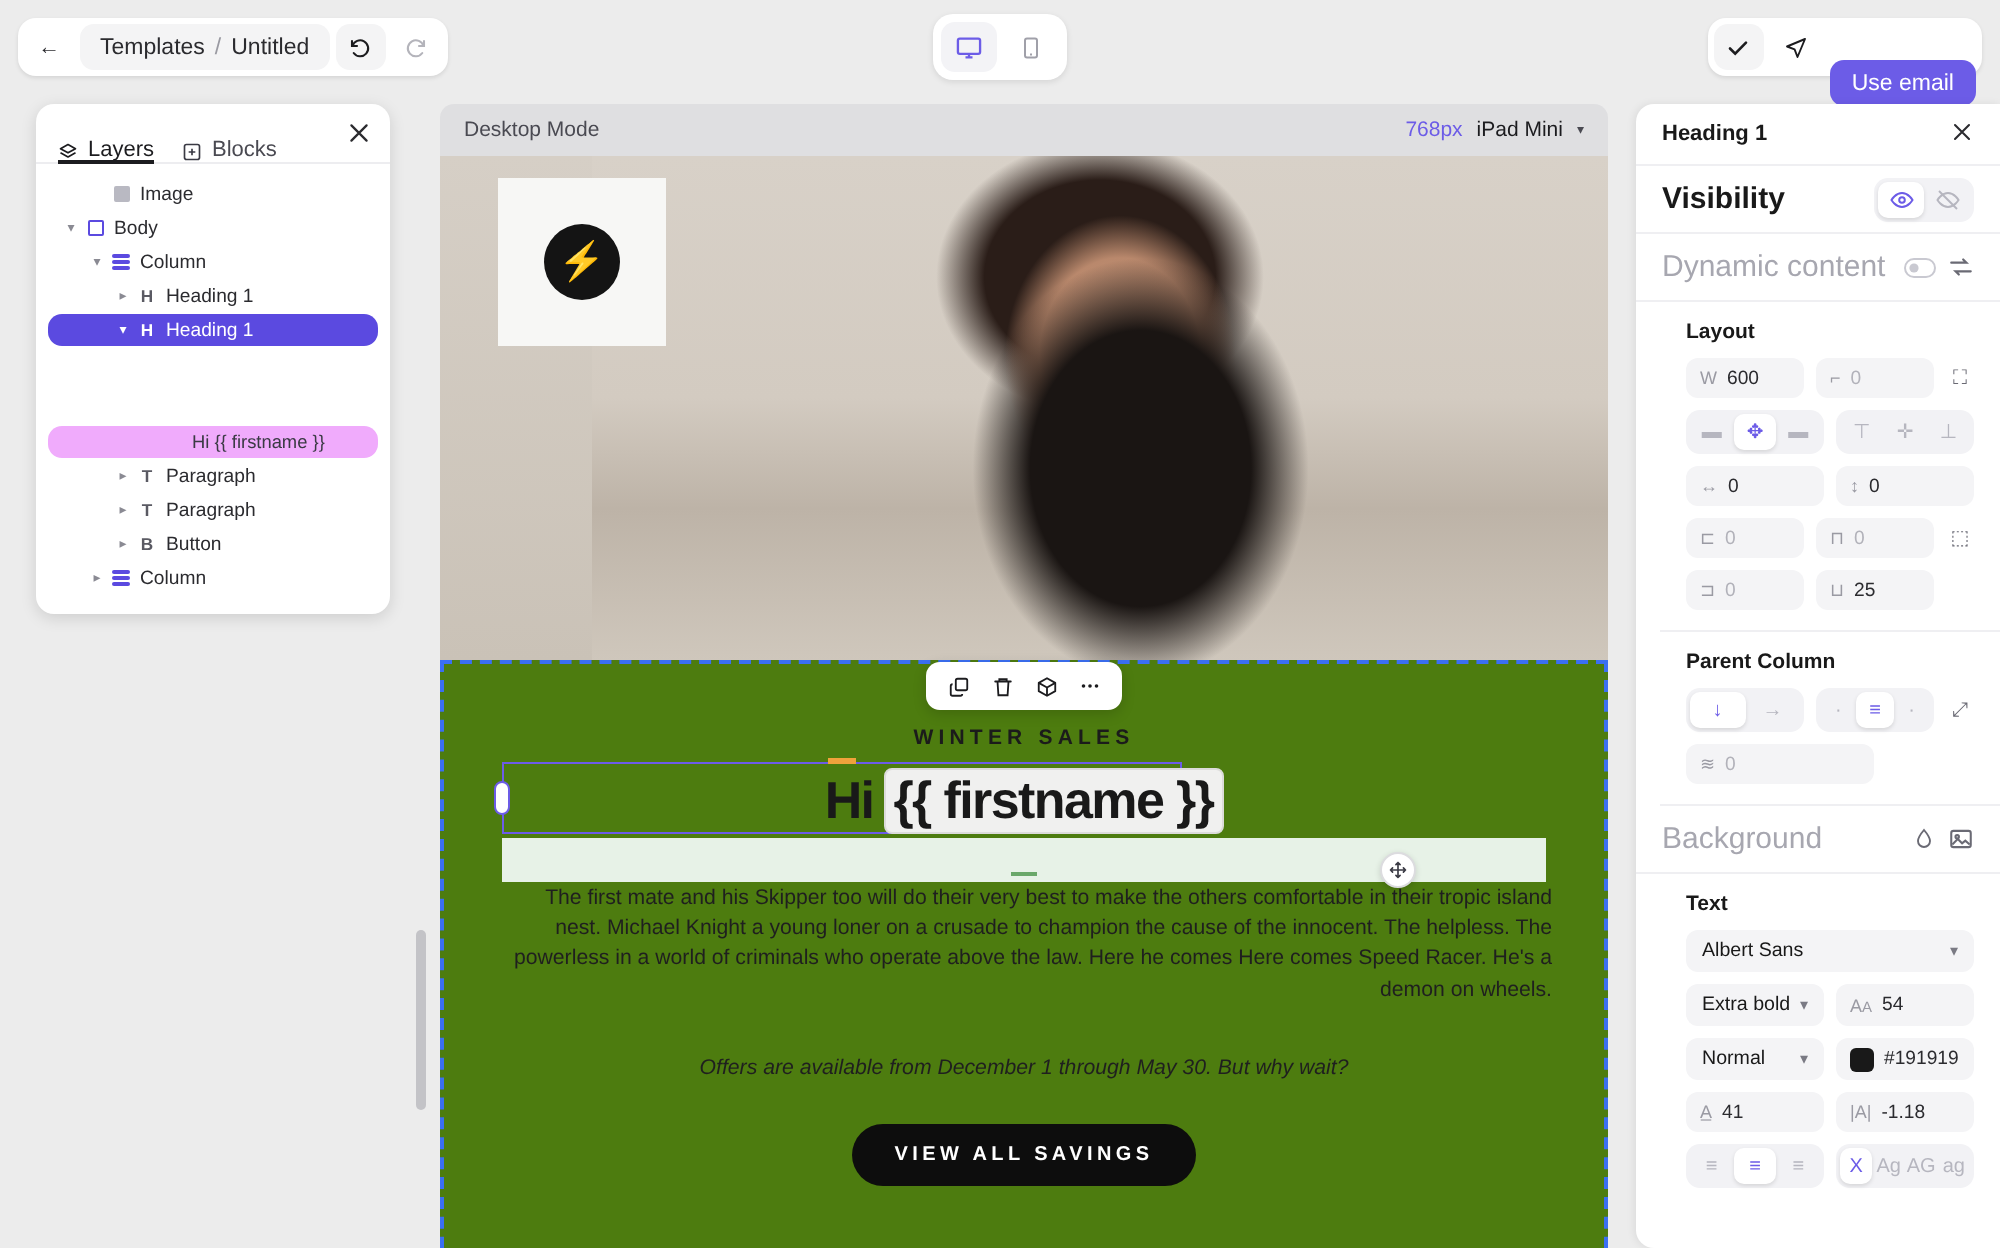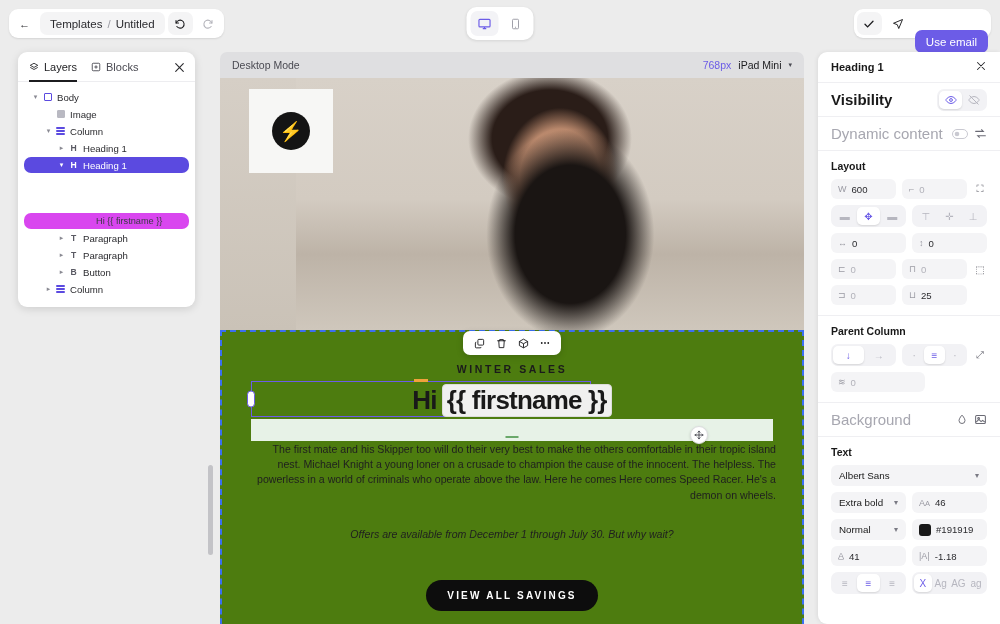--- a/index.html
+++ b/index.html
@@ -63,21 +63,21 @@
   .layers {
     position: absolute; left: 18px; top: 52px; width: 177px;
     background: #fff; border-radius: 9px; box-shadow: 0 2px 8px rgba(0,0,0,.13);
     overflow: hidden; z-index: 30;
   }
   .layers-head {
     height: 30px; display: flex; align-items: center; gap: 14px;
     padding: 0 11px; position: relative; border-bottom: 1px solid #ededf0;
   }
   .ltab {
-    display: flex; align-items: center; gap: 5px; font-size: 11px;
+    display: flex; align-items: flex-end; gap: 5px; font-size: 11px;
     color: #1c1c1f; height: 29px; cursor: pointer; position: relative;
   }
   .ltab.active::after {
     content: ""; position: absolute; left: 0; right: 0; bottom: -1px;
     height: 2px; background: #1c1c1f;
   }
   .ltab.inactive { color: #4a4a52; }
   .lclose {
     position: absolute; right: 9px; top: 8px; width: 13px; height: 13px;
     cursor: pointer; color: #2b2b2f;
@@ -86,21 +86,21 @@
   .node {
     display: flex; align-items: center; height: 16px; font-size: 9.6px;
     color: #2b2b2f; cursor: pointer; border-radius: 7px;
     margin: 1px 6px; padding-right: 6px;
   }
   .node .chev { width: 11px; font-size: 7px; color: #8a8a93; text-align: center; flex: none; }
   .node .ico  { width: 13px; display: flex; align-items: center; justify-content: center; flex: none; }
   .node .lbl  { margin-left: 3px; }
   .node.sel { background: #5b4ae0; color: #fff; }
   .node.sel .chev { color: #fff; }
-  .node.subtext { background: #d946ef; color: #3a3a44; font-size: 9.2px; margin-top: 40px; }
+  .node.subtext { background: #f0abfc; color: #3a3a44; font-size: 9.2px; margin-top: 40px; }
   .sq { width: 8px; height: 8px; border: 1.6px solid #5b4ae0; border-radius: 1px; }
   .sq.fill { background: #b9b9c2; border-color: #b9b9c2; }
   .bars { width: 9px; display: flex; flex-direction: column; gap: 1.4px; }
   .bars i { display: block; height: 2px; background: #5b4ae0; border-radius: 1px; }
   .gl { font-size: 8.6px; font-weight: bold; color: #5a5a63; }
   .node.sel .gl { color: #fff; }
 
   
   .canvas-wrap {
     position: absolute; left: 204px; top: 52px; width: 600px; height: 572px;
@@ -200,21 +200,21 @@
   }
   .para {
     position: absolute; left: 26px; right: 26px; top: 110px;
     font-size: 10.6px; line-height: 15.2px; color: #1f1f1f; text-align: right;
   }
   .offers {
     position: absolute; left: 26px; right: 26px; top: 196px;
     font-size: 10.6px; font-style: italic; color: #1f1f1f; text-align: center;
   }
   .cta {
-    position: absolute; left: 50%; transform: translateX(-50%); top: 248px;
+    position: absolute; left: 50%; transform: translateX(-50%); top: 230px;
     height: 31px; min-width: 172px; background: #0d0d0d; color: #fff;
     border-radius: 17px; font-size: 10px; font-weight: bold; letter-spacing: 2.2px;
     display: flex; align-items: center; justify-content: center; cursor: pointer;
     border: none; font-family: inherit;
   }
   .move-handle {
     position: absolute; left: 690px; top: 426px; width: 18px; height: 18px;
     background: #fff; border: 1px solid #dcdcdf; border-radius: 50%;
     display: flex; align-items: center; justify-content: center;
     font-size: 10px; color: #3a3a44; z-index: 25; cursor: move;
@@ -240,21 +240,21 @@
   .rp-row .rl.muted { color: #a7a7b0; font-weight: normal; }
   .rp-row .ract { margin-left: auto; display: flex; align-items: center; gap: 6px; }
   .seg {
     display: flex; background: #f2f2f5; border-radius: 7px; padding: 2px;
   }
   .seg .sb {
     width: 23px; height: 18px; border-radius: 5px; display: flex;
     align-items: center; justify-content: center; cursor: pointer; color: #b6b6bf;
   }
   .seg .sb.on { background: #fff; color: #6c5ce7; box-shadow: 0 1px 2px rgba(0,0,0,.12); }
-  .sect { padding: 9px 13px 10px; border-bottom: 1px solid #efeff2; }
+  .sect { padding: 9px 13px 10px; border-bottom: 1px solid #efeff2; margin-left: 12px; }
   .sect-t { font-size: 10.5px; font-weight: bold; margin-bottom: 7px; }
   .grid2 { display: grid; grid-template-columns: 1fr 1fr; gap: 6px; }
   .fld {
     height: 20px; background: #f4f4f6; border-radius: 6px; display: flex;
     align-items: center; gap: 5px; padding: 0 7px; font-size: 9.6px; color: #2b2b2f;
     cursor: text;
   }
   .fld .fi { color: #9a9aa3; font-size: 9px; flex: none; }
   .fld .fv { color: #2b2b2f; }
   .fld .fv.dim { color: #b2b2ba; }
@@ -348,33 +348,33 @@
         </svg>
         <span>Blocks</span>
       </div>
       <div class="lclose">
         <svg width="13" height="13" viewBox="0 0 24 24" fill="none" stroke="#2b2b2f" stroke-width="2.1" stroke-linecap="round">
           <path d="M5 5l14 14M19 5L5 19"></path>
         </svg>
       </div>
     </div>
     <div class="tree" id="layer-tree">
+        <div class="node" style="padding-left: 19px;">
+          <span class="chev"></span>
+          <span class="ico">
+            <span class="sq fill"></span>
+          </span>
+          <span class="lbl">Image</span>
+        </div>
         <div class="node" style="padding-left: 6px;">
           <span class="chev">▾</span>
           <span class="ico">
             <span class="sq"></span>
           </span>
           <span class="lbl">Body</span>
-        </div>
-        <div class="node" style="padding-left: 19px;">
-          <span class="chev"></span>
-          <span class="ico">
-            <span class="sq fill"></span>
-          </span>
-          <span class="lbl">Image</span>
         </div>
         <div class="node" style="padding-left: 19px;">
           <span class="chev">▾</span>
           <span class="ico">
             <span class="bars">
               <i></i>
               <i></i>
               <i></i>
             </span>
           </span>
@@ -496,21 +496,21 @@
         <div class="heading-text">
           <span>Hi</span>
           <span class="merge-chip">{{ firstname }}</span>
         </div>
 
         <div class="space-band">
           <div class="dash"></div>
         </div>
 
         <div class="para">The first mate and his Skipper too will do their very best to make the others comfortable in their tropic island nest. Michael Knight a young loner on a crusade to champion the cause of the innocent. The helpless. The powerless in a world of criminals who operate above the law. Here he comes Here comes Speed Racer. He's a demon on wheels.</div>
-        <div class="offers">Offers are available from December 1 through July 30. But why wait?</div>
+        <div class="offers">Offers are available from December 1 through May 30. But why wait?</div>
         <button class="cta">VIEW ALL SAVINGS</button>
       </div>
     </div>
   </div>
 
   <div class="move-handle">
     <svg width="10" height="10" viewBox="0 0 24 24" fill="none" stroke="#3a3a44" stroke-width="2" stroke-linecap="round" stroke-linejoin="round">
       <path d="M12 3v18M3 12h18M12 3l-2.5 2.5M12 3l2.5 2.5M12 21l-2.5-2.5M12 21l2.5-2.5M3 12l2.5-2.5M3 12l2.5 2.5M21 12l-2.5-2.5M21 12l-2.5 2.5"></path>
     </svg>
   </div>
@@ -660,21 +660,21 @@
         <span>Albert Sans</span>
         <span class="cv">▾</span>
       </div>
       <div class="grid2" style="margin-top:6px;">
         <div class="sel-fld">
           <span>Extra bold</span>
           <span class="cv">▾</span>
         </div>
         <div class="fld" style="height:21px;">
           <span class="fi">A<small>A</small></span>
-          <span class="fv">46</span>
+          <span class="fv">54</span>
         </div>
       </div>
       <div class="grid2" style="margin-top:6px;">
         <div class="sel-fld">
           <span>Normal</span>
           <span class="cv">▾</span>
         </div>
         <div class="fld" style="height:21px;">
           <span class="sw"></span>
           <span class="fv">#191919</span>

